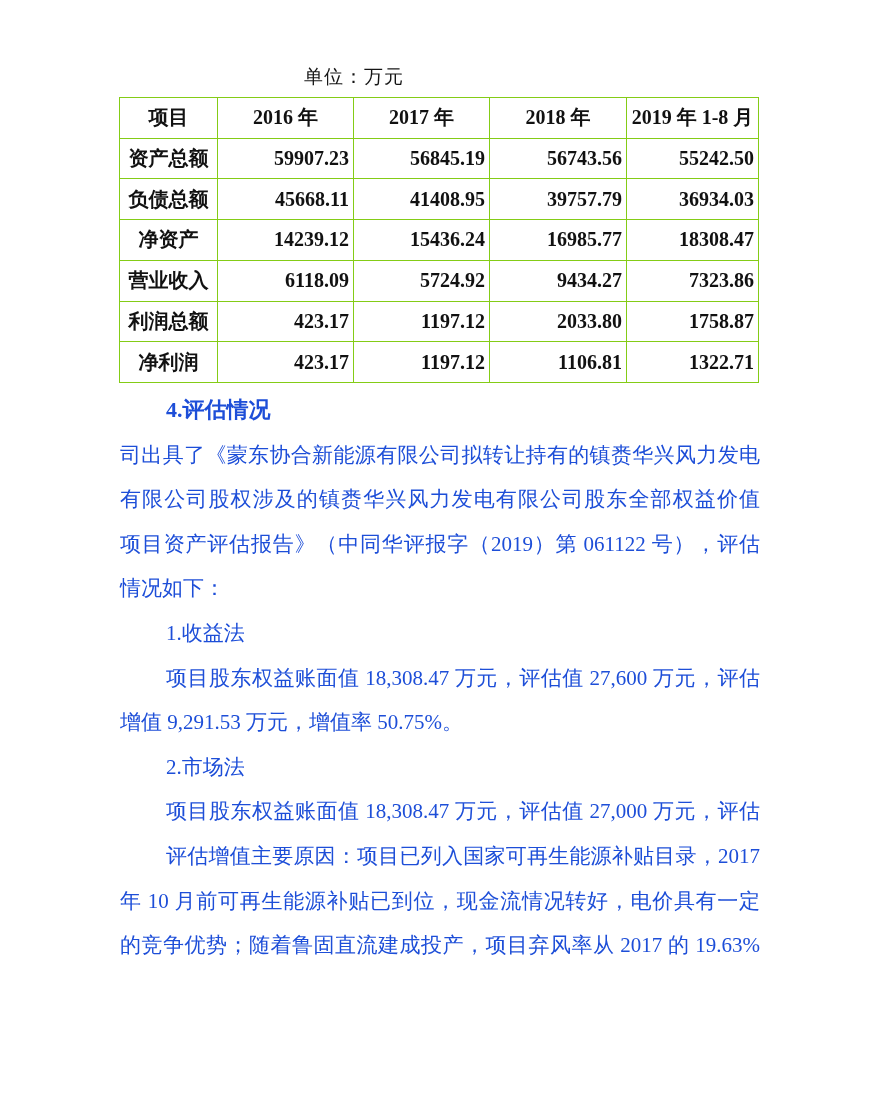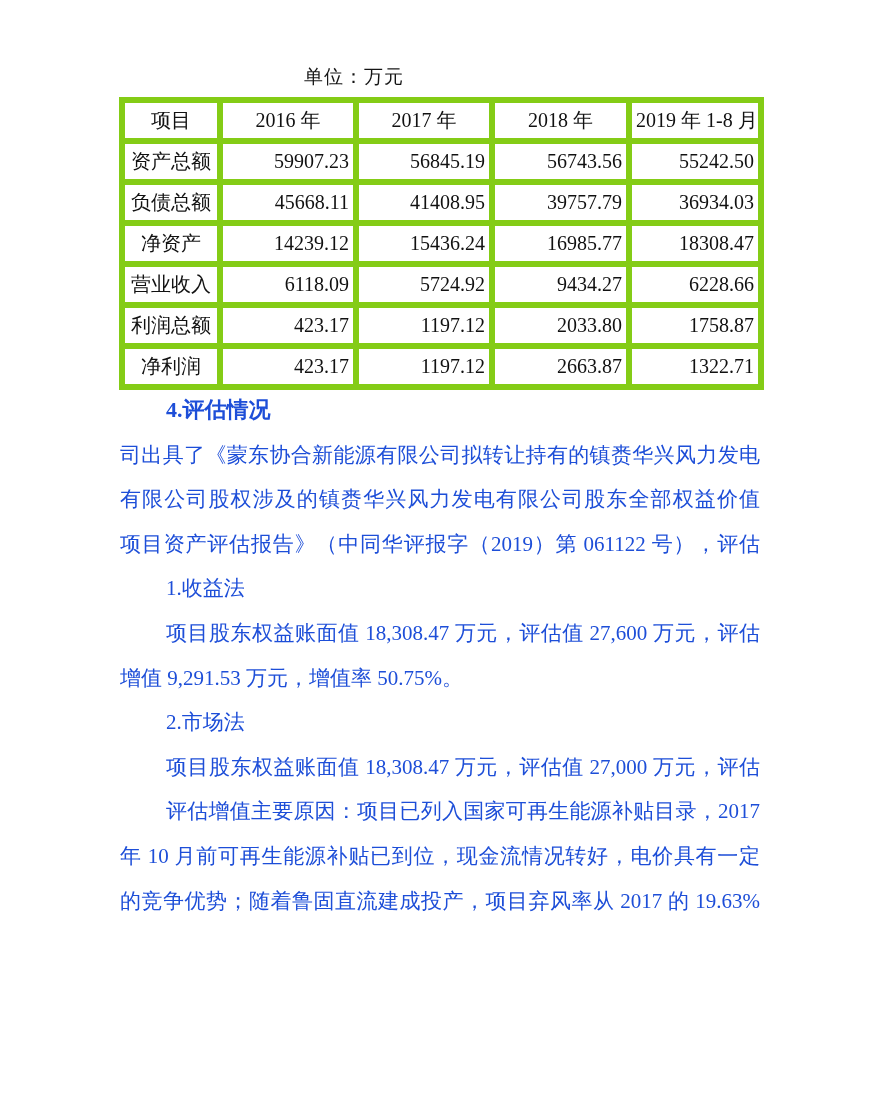--- a/index.html
+++ b/index.html
@@ -18,23 +18,23 @@
   }
 
   
   table.fin{
     position:absolute;left:119px;top:97px;
     width:639px;height:286px;
     border-collapse:collapse;table-layout:fixed;
     font-size:20px;color:#111;
   }
   table.fin td,table.fin th{
-    border:6px solid #84cc16;
+    border:1px solid #84cc16;
     padding:4px;vertical-align:middle;
-    font-weight:normal;
+    font-weight:bold;
     overflow:hidden;white-space:nowrap;
   }
   table.fin th{text-align:center;}
   td.rowlabel{text-align:center;}
   td.num{text-align:right;padding-right:12px;}
 
   
   .content{
     position:absolute;left:120px;top:388px;width:640px;
     font-size:21px;color:#1d4ed8;
@@ -93,44 +93,45 @@
       <td class="num">14239.12</td>
       <td class="num">15436.24</td>
       <td class="num">16985.77</td>
       <td class="num">18308.47</td>
     </tr>
     <tr>
       <td class="rowlabel">营业收入</td>
       <td class="num">6118.09</td>
       <td class="num">5724.92</td>
       <td class="num">9434.27</td>
-      <td class="num">6228.66</td>
+      <td class="num">7323.86</td>
     </tr>
     <tr>
       <td class="rowlabel">利润总额</td>
       <td class="num">423.17</td>
       <td class="num">1197.12</td>
       <td class="num">2033.80</td>
       <td class="num">1758.87</td>
     </tr>
     <tr>
       <td class="rowlabel">净利润</td>
       <td class="num">423.17</td>
       <td class="num">1197.12</td>
-      <td class="num">2663.87</td>
+      <td class="num">1106.81</td>
       <td class="num">1322.71</td>
     </tr>
   </tbody>
     </table>
 
   <div class="content">
     <div class="line heading">4.评估情况</div>
     <div class="line jst">司出具了《蒙东协合新能源有限公司拟转让持有的镇赉华兴风力发电</div>
     <div class="line jst">有限公司股权涉及的镇赉华兴风力发电有限公司股东全部权益价值</div>
     <div class="line jst">项目资产评估报告》（中同华评报字（2019）第 061122 号），评估</div>
+    <div class="line lst">情况如下：</div>
     <div class="line lst indent">1.收益法</div>
     <div class="line jst indent">项目股东权益账面值 18,308.47 万元，评估值 27,600 万元，评估</div>
     <div class="line lst">增值 9,291.53 万元，增值率 50.75%。</div>
     <div class="line lst indent">2.市场法</div>
     <div class="line jst indent">项目股东权益账面值 18,308.47 万元，评估值 27,000 万元，评估</div>
     <div class="line jst indent">评估增值主要原因：项目已列入国家可再生能源补贴目录，2017</div>
     <div class="line jst">年 10 月前可再生能源补贴已到位，现金流情况转好，电价具有一定</div>
     <div class="line jst">的竞争优势；随着鲁固直流建成投产，项目弃风率从 2017 的 19.63%</div>
   </div>
 

